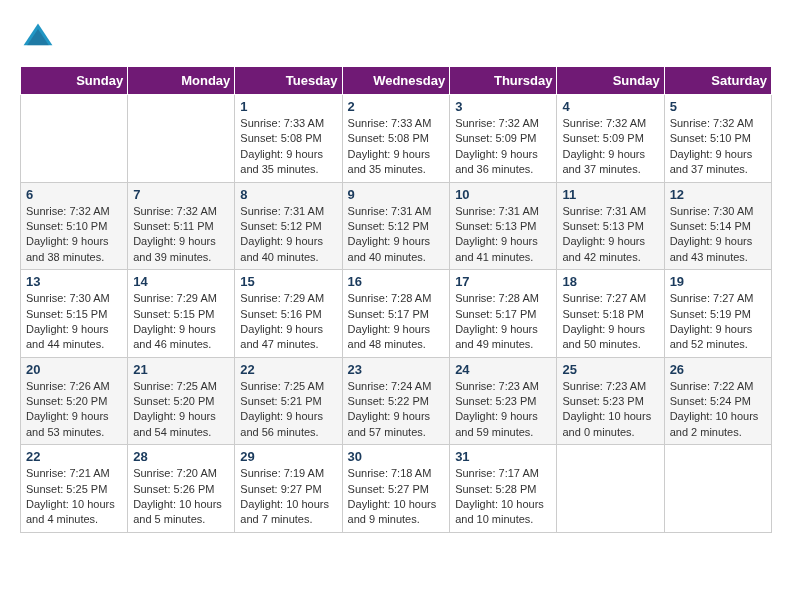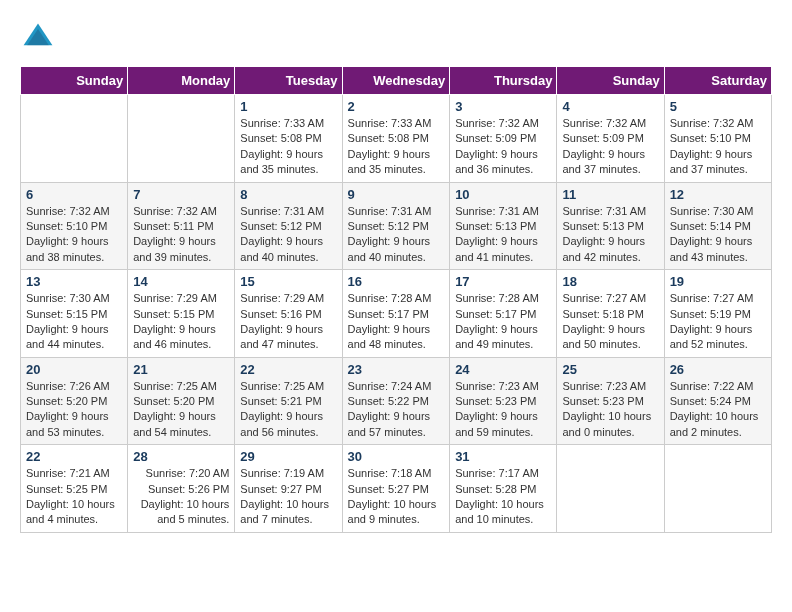--- a/index.html
+++ b/index.html
@@ -314,21 +314,21 @@
       <tr>
         <td>
           <span class="day-number">22</span>
           <div class="day-info" style="white-space: pre-line;">Sunrise: 7:21 AM
 Sunset: 5:25 PM
 Daylight: 10 hours
 and 4 minutes.</div>
         </td>
         <td>
           <span class="day-number">28</span>
-          <div class="day-info" style="white-space: pre-line; text-align: right;">Sunrise: 7:20 AM
+          <div class="day-info" style="white-space: pre-line;">Sunrise: 7:20 AM
 Sunset: 5:26 PM
 Daylight: 10 hours
 and 5 minutes.</div>
         </td>
         <td>
           <span class="day-number">29</span>
           <div class="day-info" style="white-space: pre-line;">Sunrise: 7:19 AM
 Sunset: 9:27 PM
 Daylight: 10 hours
 and 7 minutes.</div>

